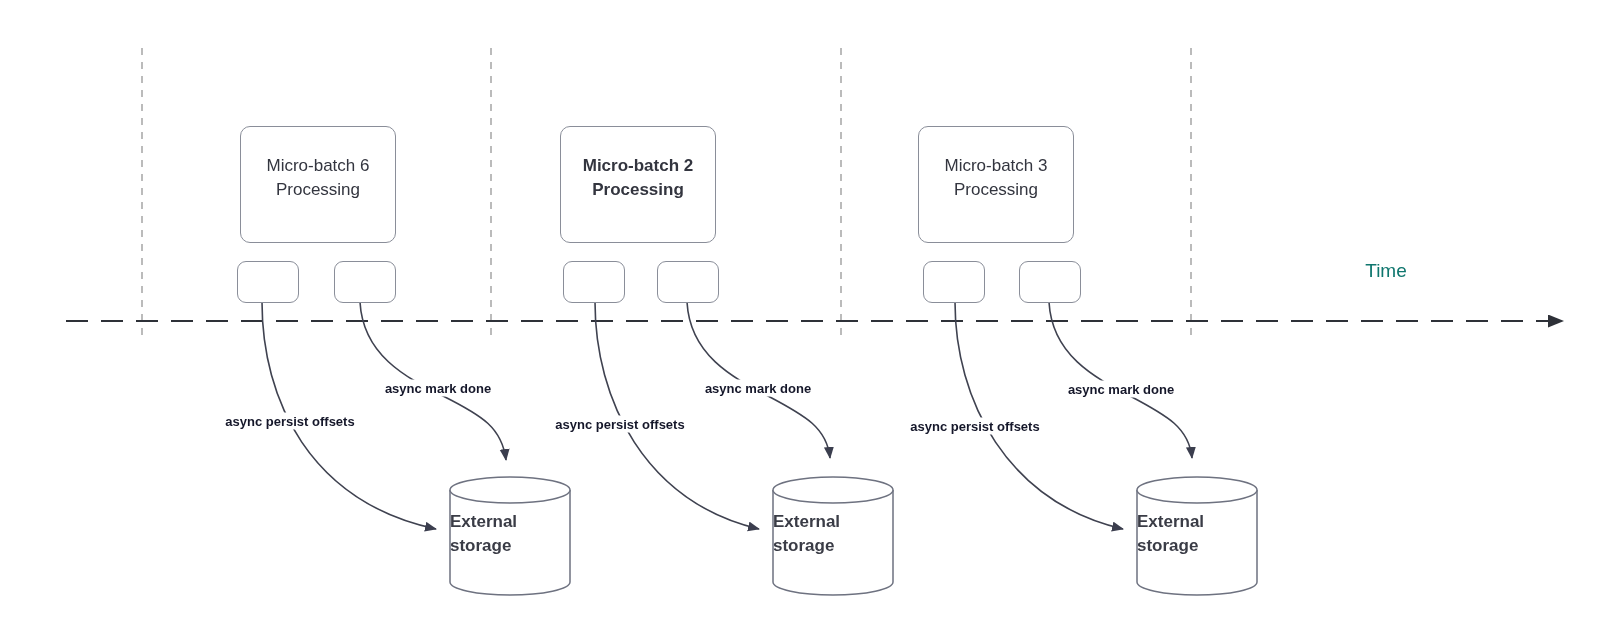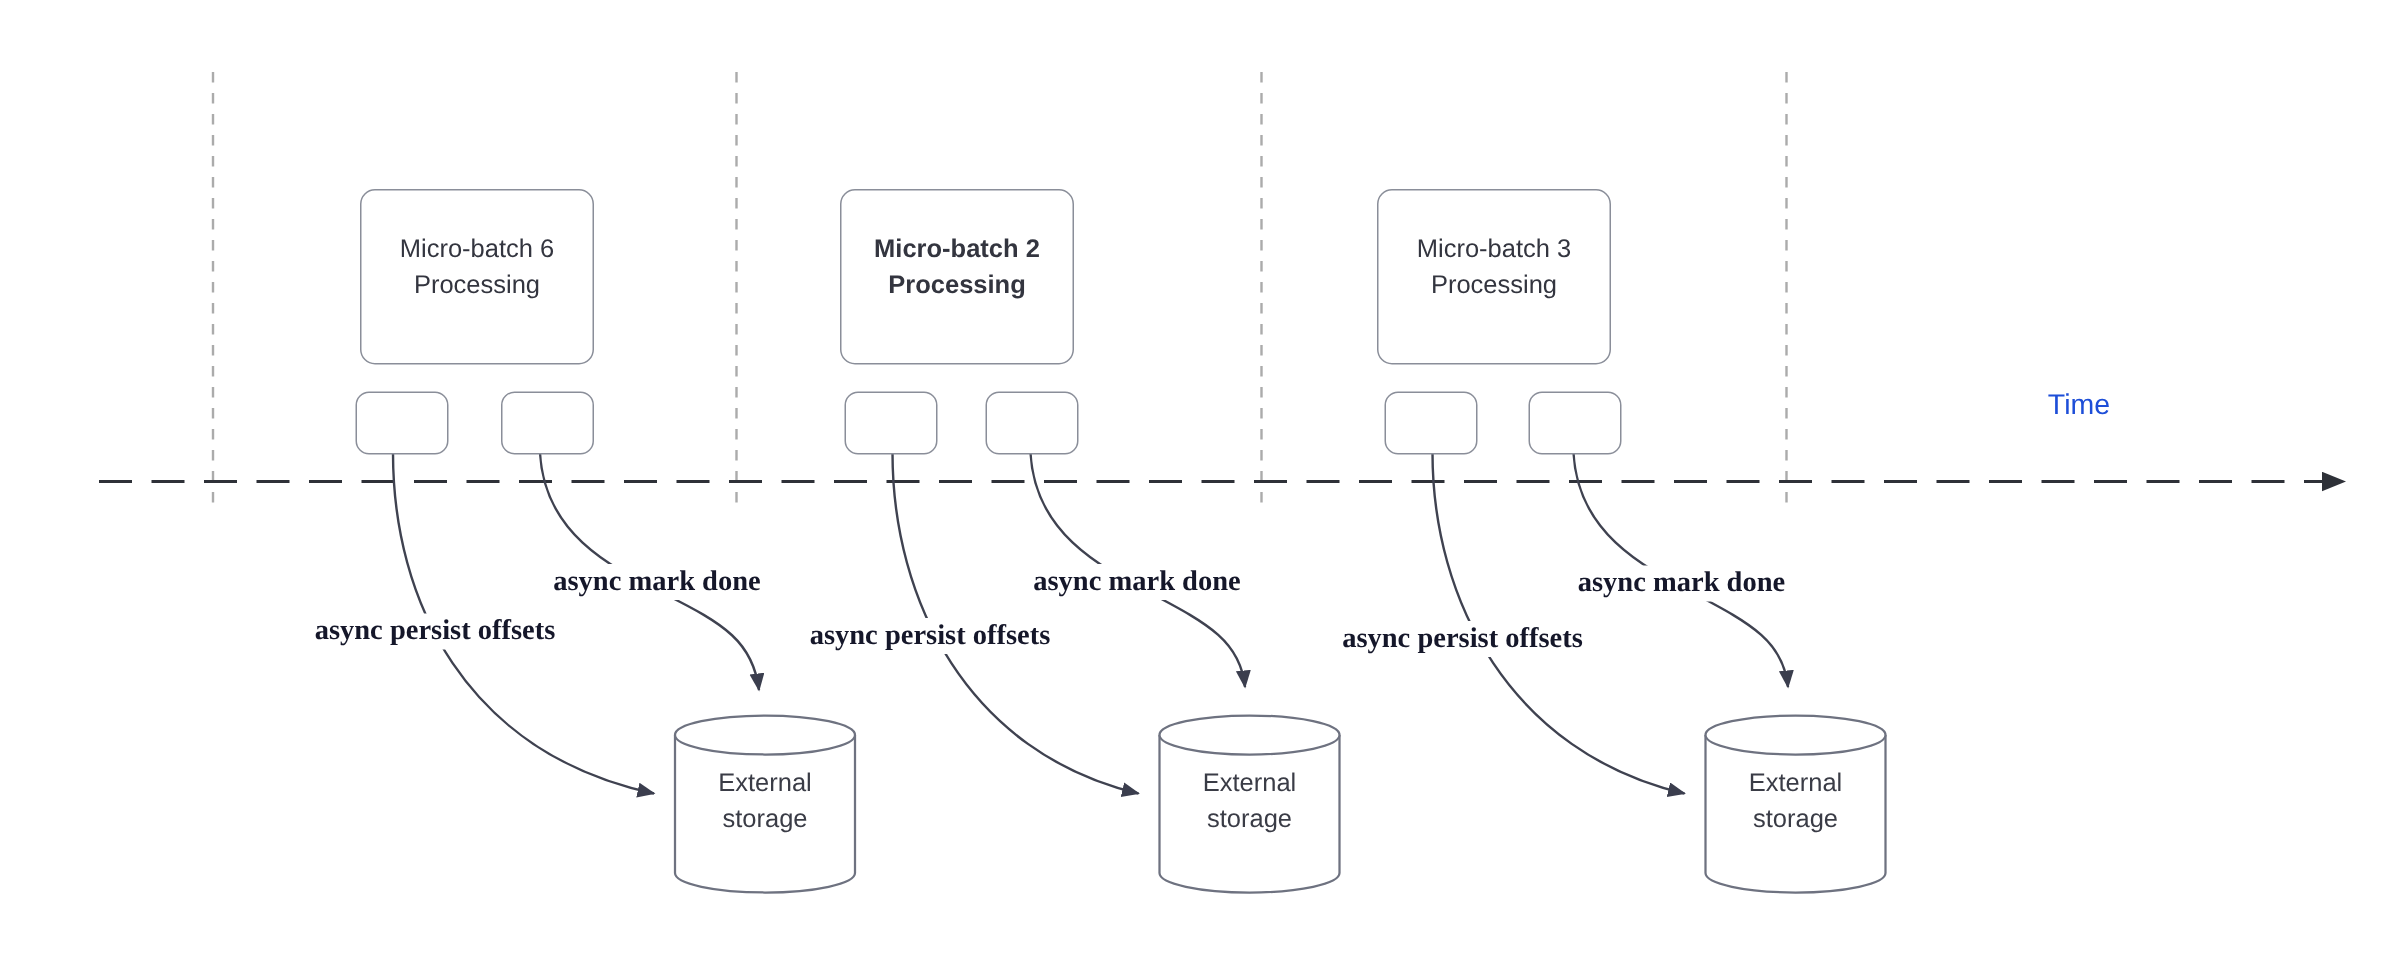--- a/index.html
+++ b/index.html
@@ -42,43 +42,43 @@
     width: 62px;
     height: 42px;
     border: 1.5px solid #8a8e99;
     border-radius: 9px;
     background: #ffffff;
   }
 
   .storage-label {
     position: absolute;
     width: 120px;
-    text-align: center;
+    text-align: left;
     font-size: 17px;
     line-height: 1.4;
     color: #3a3c46;
+    font-weight: bold;
   }
 
   .arrow-label {
     position: absolute;
     transform: translate(-50%, -50%);
     background: #ffffff;
     padding: 1px 3px;
-    font-size: 19px;
+    font-size: 13px;
     font-weight: bold;
     color: #15172a;
     white-space: nowrap;
-    font-family: Liberation Serif, serif;
   }
 
   .time-label {
     position: absolute;
     transform: translate(-50%, -50%);
     font-size: 19px;
-    color: #1d4ed8;
+    color: #0f766e;
     white-space: nowrap;
   }
 </style>
 </head>
 <body>
 
 <div class="canvas">
 
   <svg class="layer" viewBox="0 0 1600 642" xmlns="http://www.w3.org/2000/svg">
     <defs>

